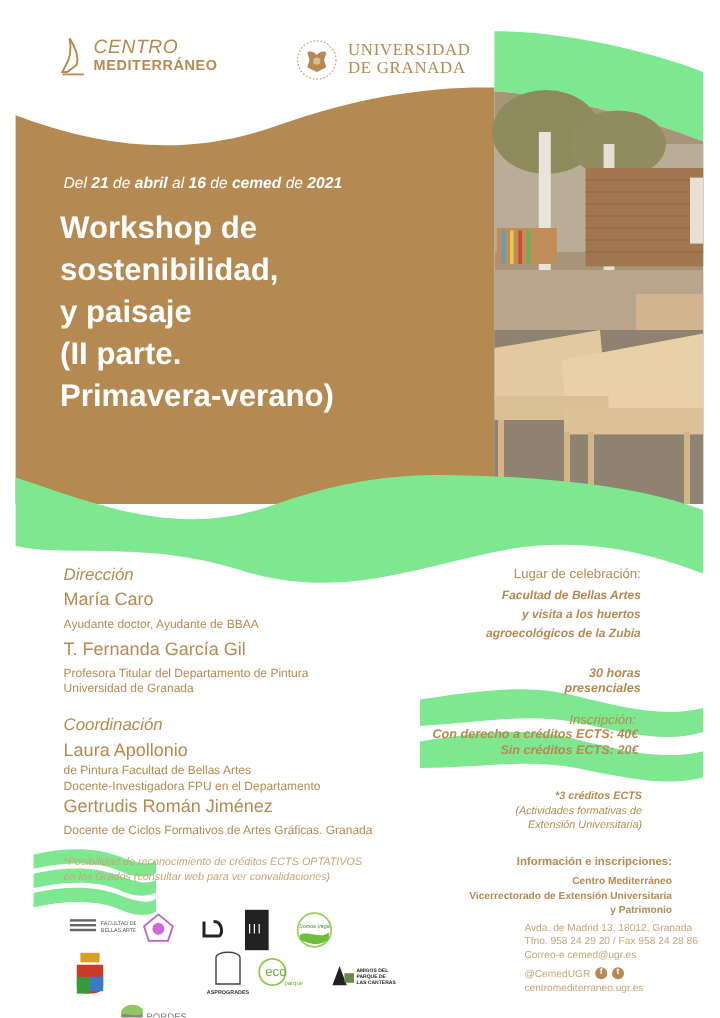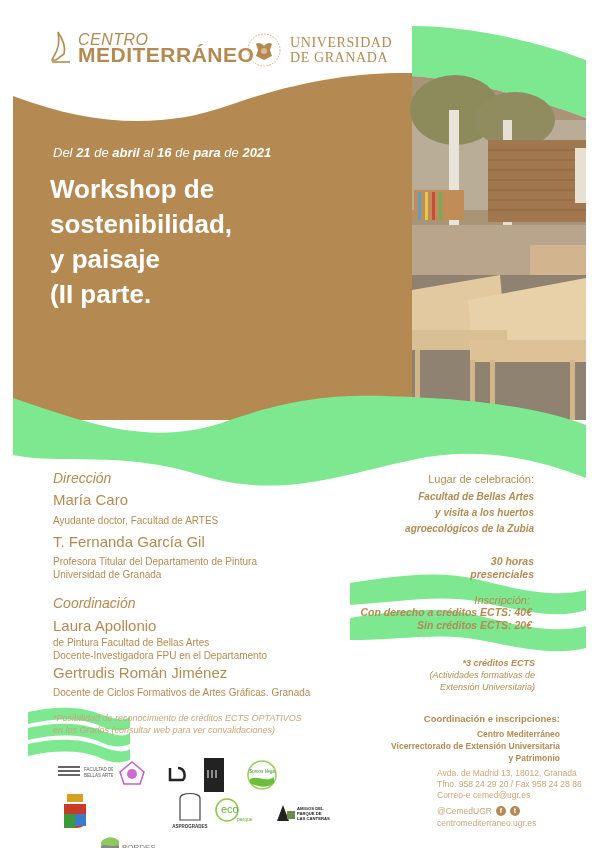--- a/index.html
+++ b/index.html
@@ -4,21 +4,21 @@
 <style>
   html, body { margin: 0; padding: 0; background: #ffffff; }
   body { width: 600px; height: 848px; position: relative; overflow: hidden; font-family: "Liberation Sans", sans-serif; color: #b58a52; }
   .abs { position: absolute; }
   svg.bg { position: absolute; left: 0; top: 0; }
 
   
   .logo-cm { left: 50px; top: 30px; display: flex; align-items: center; gap: 6px; }
   .logo-cm .txt { line-height: 15px; }
   .logo-cm .l1 { font-size: 16px; font-weight: 300; letter-spacing: 0.5px; color: #b58a52; font-style: italic; }
-  .logo-cm .l2 { font-size: 21px; font-weight: 700; letter-spacing: 0.5px; color: #b58a52; }
+  .logo-cm .l2 { font-size: 12px; font-weight: 700; letter-spacing: 0.5px; color: #b58a52; }
   .logo-ugr { left: 246px; top: 32px; display: flex; align-items: center; gap: 8px; }
   .logo-ugr .txt { font-family: "Liberation Serif", serif; font-size: 14px; line-height: 15px; color: #b58a52; letter-spacing: 0.6px; }
 
   
   .date { left: 53px; top: 145px; font-size: 13px; font-style: italic; color: #ffffff; }
   .date b { font-weight: 700; }
   .title { left: 50px; top: 172px; font-size: 26px; font-weight: 700; line-height: 35px; color: #ffffff; width: 340px; }
   .title div { white-space: nowrap; }
 
   
@@ -127,32 +127,33 @@
     <circle cx="18" cy="18" r="16" fill="none" stroke="#c9a578" stroke-width="1" stroke-dasharray="1.5 1.5"></circle>
     <path d="M10 12 C 12 10, 16 11, 18 14 C 20 11, 24 10, 26 12 L 24 18 L 26 24 L 18 28 L 10 24 L 12 18 Z" fill="#b58a52"></path>
     <circle cx="18" cy="19" r="3" fill="#d8bd92"></circle>
   </svg>
   <div class="txt">
     <div>UNIVERSIDAD</div>
     <div>DE GRANADA</div>
   </div>
 </div>
 
-<div class="abs date"><span>Del </span><b>21</b><span> de </span><b>abril</b><span> al </span><b>16</b><span> de </span><b>para</b><span> de </span><b>2021</b></div>
+<div class="abs date"><span>Del </span><b>21</b><span> de </span><b>abril</b><span> al </span><b>16</b><span> de </span><b>cemed</b><span> de </span><b>2021</b></div>
 
 <div class="abs title">
   <div>Workshop de</div>
   <div>sostenibilidad,</div>
   <div>y paisaje</div>
   <div>(II parte.</div>
+  <div>Primavera-verano)</div>
 </div>
 
 <div class="abs sect" style="top:470px;">Dirección</div>
 <div class="abs name" style="top:491px;">María Caro</div>
-<div class="abs role" style="top:514px;">Ayudante doctor, Facultad de ARTES</div>
+<div class="abs role" style="top:514px;">Ayudante doctor, Ayudante de BBAA</div>
 <div class="abs name" style="top:533px;">T. Fernanda García Gil</div>
 <div class="abs role" style="top:555px;">
   <div>Profesora Titular del Departamento de Pintura</div>
   <div>Universidad de Granada</div>
 </div>
 
 <div class="abs sect" style="top:595px;">Coordinación</div>
 <div class="abs name" style="top:617px;">Laura Apollonio</div>
 <div class="abs role" style="top:636px;">
   <div>de Pintura Facultad de Bellas Artes</div>
@@ -181,21 +182,21 @@
   <div class="i">(Actividades formativas de</div>
   <div class="i">Extensión Universitaria)</div>
 </div>
 
 <div class="abs footnote">
   <div>*Posibilidad de reconocimiento de créditos ECTS OPTATIVOS</div>
   <div>en los Grados (consultar web para ver convalidaciones)</div>
 </div>
 
 <div class="abs right info" style="right:40px;">
-  <span class="h">Coordinación e inscripciones:</span>
+  <span class="h">Información e inscripciones:</span>
   <div>Centro Mediterráneo</div>
   <div>Vicerrectorado de Extensión Universitaria</div>
   <div>y Patrimonio</div>
 </div>
 <div class="abs addr">
   <div>Avda. de Madrid 13, 18012, Granada</div>
   <div>Tfno. 958 24 29 20  /  Fax 958 24 28 86</div>
   <div>Correo-e  cemed@ugr.es</div>
 </div>
 <div class="abs social">

